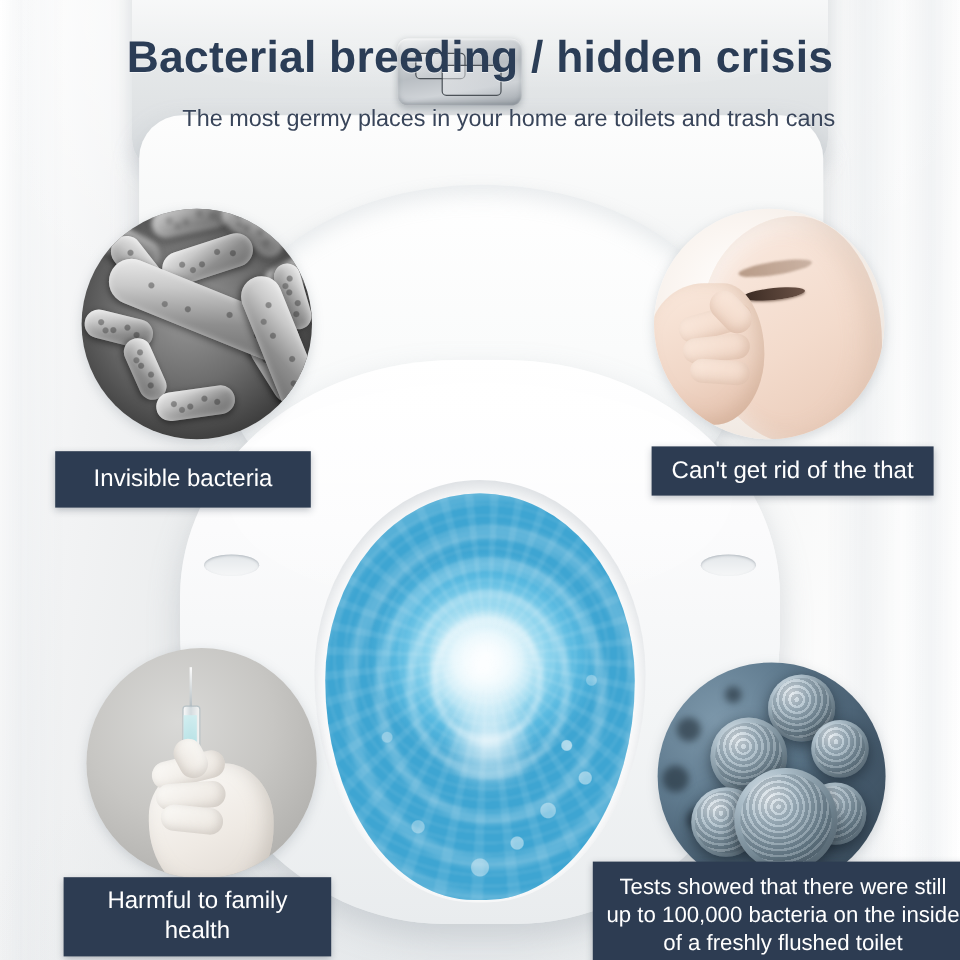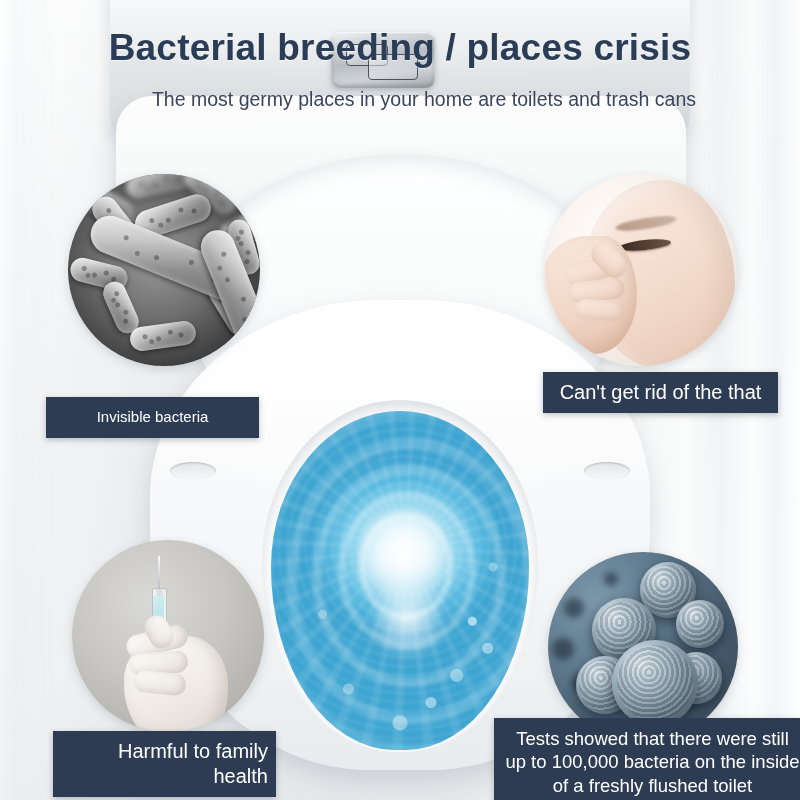--- a/index.html
+++ b/index.html
@@ -277,23 +277,23 @@
   .spot{
     position:absolute;border-radius:50%;background:rgba(24,34,44,.55);filter:blur(3px);
   }
 
   
   .label{
     position:absolute;background:#2d3c52;color:#ffffff;
     text-align:center;line-height:1.26;
     box-shadow:0 2px 6px rgba(40,52,70,.3);
   }
-  .lbl-tl{left:46px;top:397px;width:197px;padding:11px 8px;font-size:15px;}
+  .lbl-tl{left:46px;top:376px;width:197px;padding:11px 8px;font-size:20px;}
   .lbl-tr{left:543px;top:372px;width:219px;padding:8px 8px;font-size:20px;}
-  .lbl-bl{left:53px;top:731px;width:207px;padding:8px 8px;font-size:20px;text-align:right;}
+  .lbl-bl{left:53px;top:731px;width:207px;padding:8px 8px;font-size:20px;}
   .lbl-br{left:494px;top:718px;width:297px;padding:9px 10px;font-size:18.5px;}
 </style>
 </head>
 <body>
 
 <div id="poster">
 
   <div class="wall"></div>
   <div class="wall-soft"></div>
   <div class="wall-streaks"></div>
@@ -323,21 +323,21 @@
       <div class="ring r2"></div>
       <div class="ring r3"></div>
       <div class="ring r4"></div>
       <div class="ring r5"></div>
       <div class="hl"></div>
       <div class="hl2"></div>
       <div class="bubbles"></div>
     </div>
   </div>
 
-  <div class="title">Bacterial breeding / places crisis</div>
+  <div class="title">Bacterial breeding / hidden crisis</div>
   <div class="subtitle">The most germy places in your home are toilets and trash cans</div>
 
   <div class="circle c-tl">
     <div class="rod blurred" style="left:-6px;top:14px;width:74px;height:26px;transform:rotate(28deg);"></div>
     <div class="rod blurred" style="left:58px;top:-4px;width:66px;height:24px;transform:rotate(-12deg);"></div>
     <div class="rod blurred" style="left:112px;top:6px;width:60px;height:22px;transform:rotate(40deg);"></div>
     <div class="rod blurred" style="left:150px;top:40px;width:62px;height:23px;transform:rotate(-28deg);"></div>
     <div class="rod" style="left:16px;top:40px;width:70px;height:26px;transform:rotate(52deg);"></div>
     <div class="rod" style="left:66px;top:28px;width:78px;height:28px;transform:rotate(-18deg);"></div>
     <div class="rod" style="left:2px;top:88px;width:58px;height:24px;transform:rotate(14deg);"></div>

